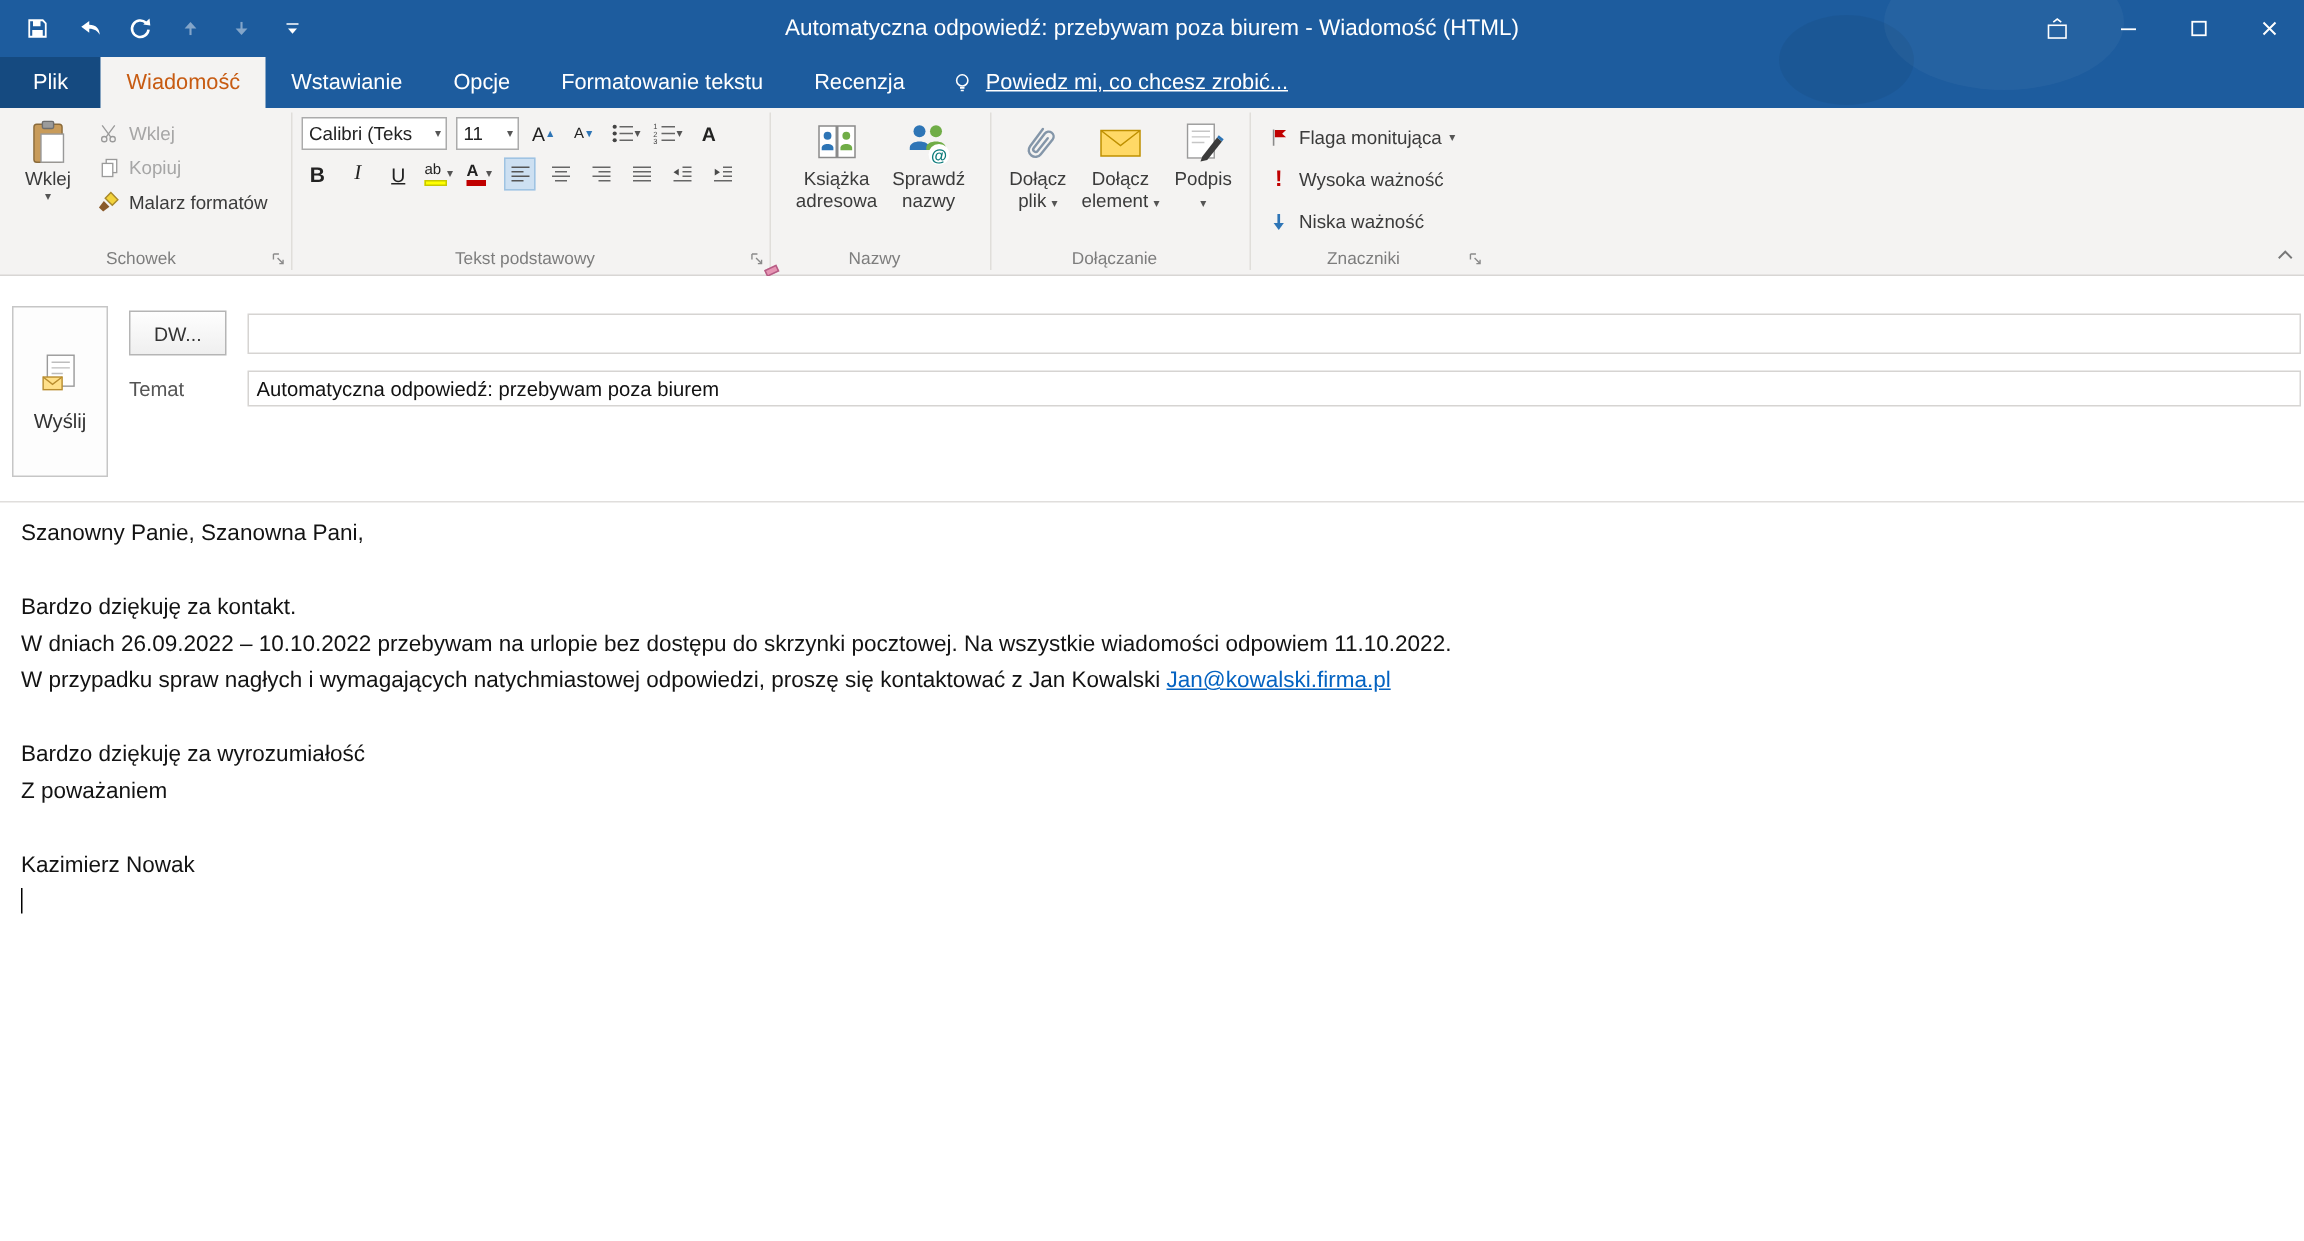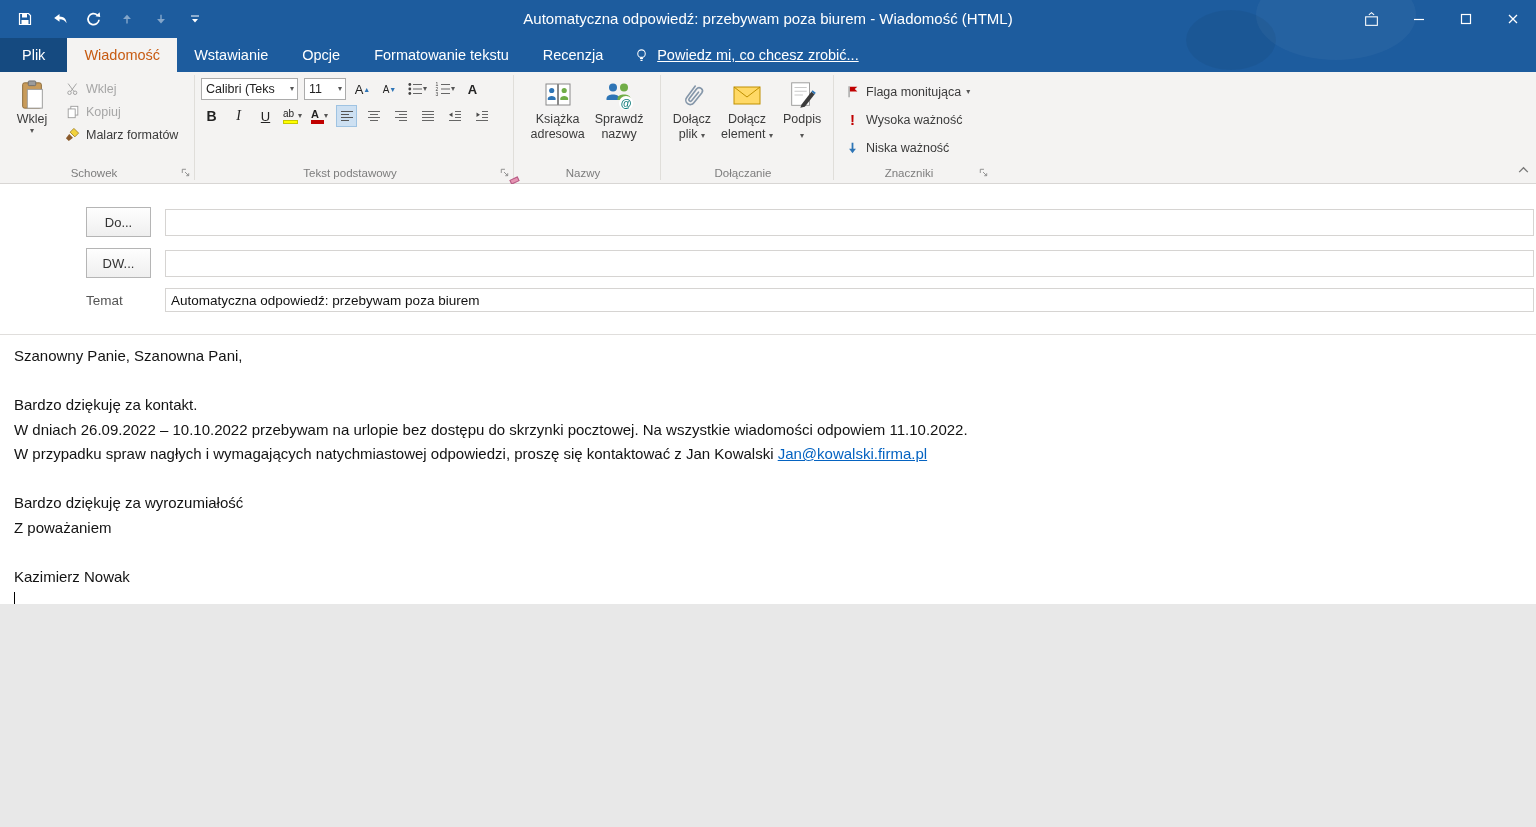--- a/index.html
+++ b/index.html
@@ -1,18 +1,18 @@
 <!DOCTYPE html>
 <html><head>
 <meta charset="utf-8">
 <style>
   * { margin:0; padding:0; box-sizing:border-box; }
   html,body { background:#e8e8e8; }
   body { font-family:"Liberation Sans", sans-serif; }
-  .window { width:1536px; height:604px; position:relative; background:#fff; overflow:hidden; }
+  .window { width:1536px; height:827px; position:relative; background:#fff; overflow:hidden; }
 
   
   .titlebar { height:38px; background:#1d5c9e; display:flex; align-items:center; color:#fff; position:relative; }
   .titlebar .deco1 { position:absolute; right:120px; top:-30px; width:160px; height:90px; border-radius:50%; background:rgba(255,255,255,0.04); }
   .titlebar .deco2 { position:absolute; right:260px; top:10px; width:90px; height:60px; border-radius:50%; background:rgba(0,0,0,0.05); }
   .qat { display:flex; align-items:center; padding-left:8px; z-index:2; }
   .qbtn { width:34px; height:38px; display:flex; align-items:center; justify-content:center; cursor:default; }
   .qbtn.dim { opacity:.45; }
   .win-title { position:absolute; left:0; right:0; top:0; height:38px; line-height:38px; text-align:center; font-size:15px; color:#fff; z-index:1; }
   .wincontrols { margin-left:auto; display:flex; z-index:2; }
@@ -449,25 +449,30 @@
     </div>
 
     <div style="position:absolute; right:6px; bottom:6px;">
       <svg width="13" height="13" viewBox="0 0 12 12">
           <path d="M2 7.5l4-4 4 4" fill="none" stroke="#777" stroke-width="1.2"></path>
         </svg>
     </div>
   </div>
 
   <div class="msg-header">
+    <div class="sendbtn">
+      <svg width="30" height="30" viewBox="0 0 32 32">
+          <rect x="7" y="3" width="19" height="22" fill="#fff" stroke="#9a9a9a"></rect>
+          <path d="M10 8h13M10 12h13M10 16h8" stroke="#bdbdbd"></path>
+          <rect x="4" y="18.5" width="13.5" height="9" fill="#ffe08a" stroke="#b98d2f"></rect>
+          <path d="M4 18.5l6.7 5.2 6.8-5.2" fill="none" stroke="#b98d2f"></path>
+        </svg>
+      <span>Wyślij</span>
+    </div>
     <div class="fields">
-      <div class="frow">
-        <div class="fbtn">Do...</div>
-        <input class="finput" type="text" value="" style="">
-      </div>
       <div class="frow">
         <div class="fbtn">DW...</div>
         <input class="finput" type="text" value="" style="">
       </div>
       <div class="frow subj">
         <span class="flabel">Temat</span>
         <input class="finput" type="text" value="Automatyczna odpowiedź: przebywam poza biurem" style="">
       </div>
     </div>
   </div>

